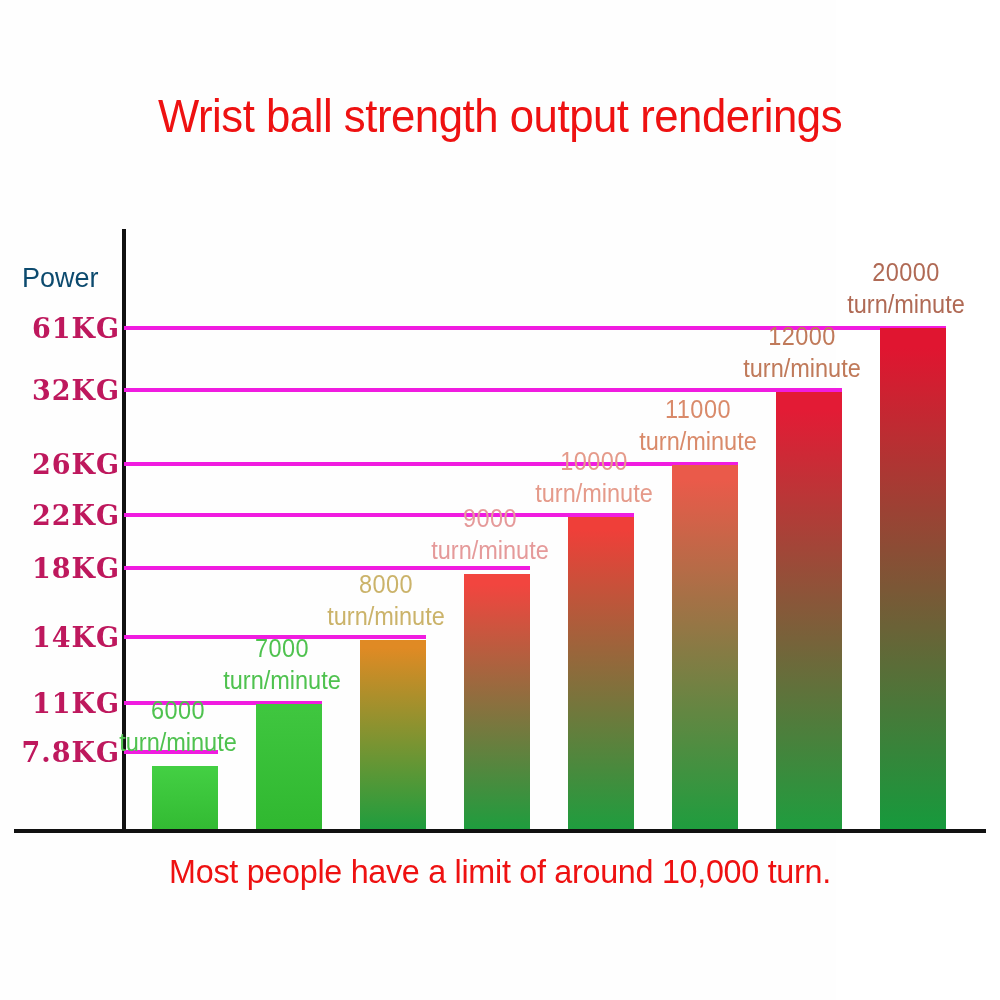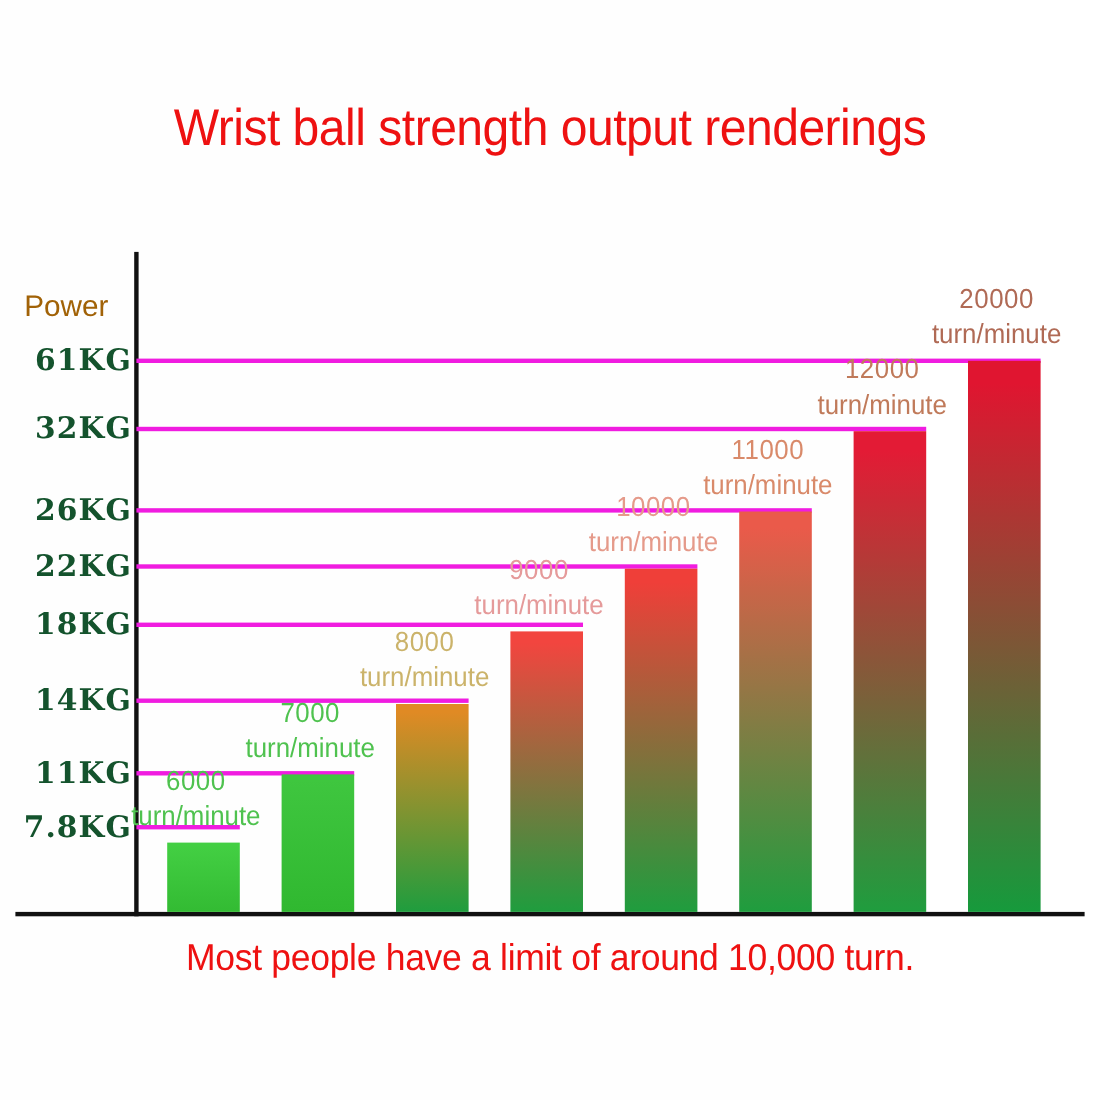--- a/index.html
+++ b/index.html
@@ -78,35 +78,35 @@
     height: 4px;
     background: #111111;
   }
 
   
   #y-axis-title {
     position: absolute;
     left: 22px;
     top: 263px;
     font-size: 27px;
-    color: #a16207;
+    color: #0c4a6e;
     font-family: "Liberation Sans", sans-serif;
     white-space: nowrap;
   }
 
   
   .tick-label {
     position: absolute;
     right: 0;
     width: 112px;
     text-align: right;
     font-family: "DejaVu Serif", serif;
     font-size: 27px;
     font-weight: 700;
-    color: #14532d;
+    color: #be185d;
     letter-spacing: 1px;
     white-space: nowrap;
     transform: translateY(-50%);
   }
   .tick-wrap {
     position: absolute;
     left: 0;
     width: 120px;
     height: 0;
   }

